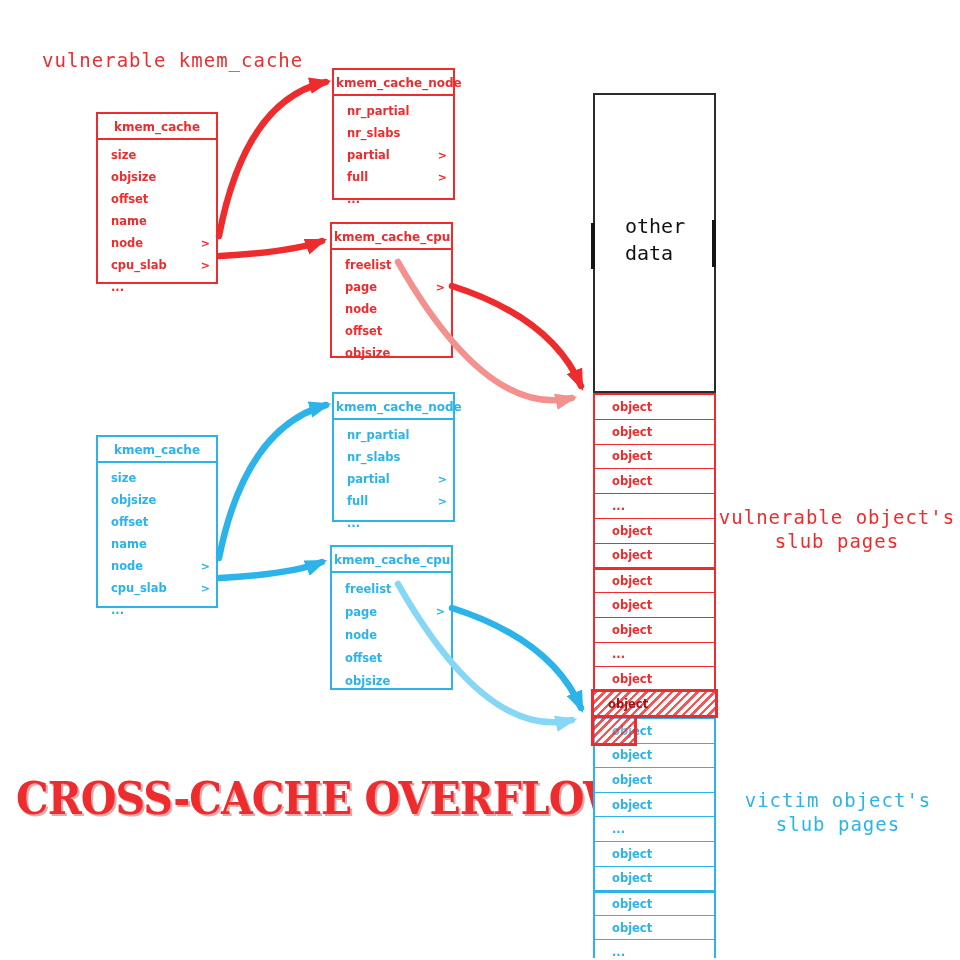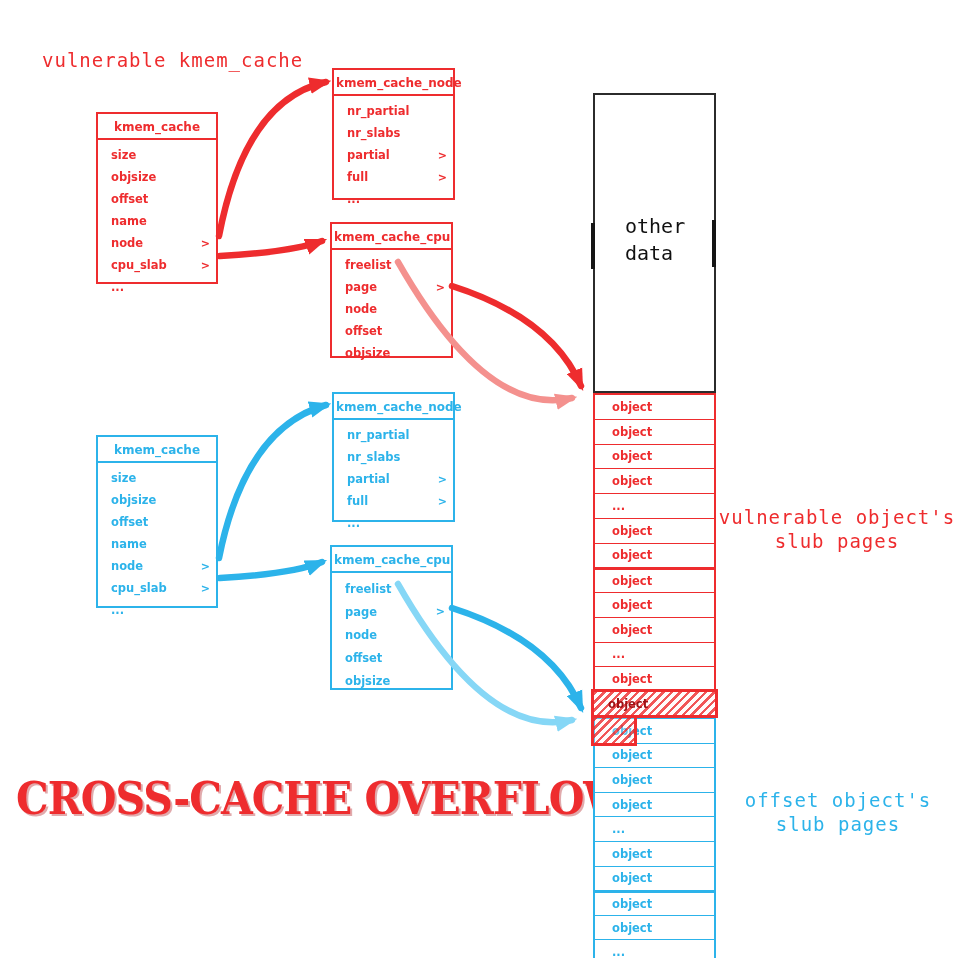--- a/index.html
+++ b/index.html
@@ -273,21 +273,21 @@
   <div class="overflow-row hatch">
     <span style="position:relative;z-index:1;">object</span>
   </div>
   <div class="overlap-box hatch"></div>
 
   <div class="mono-label lbl-red two-line" style="left:716px;top:505px;width:242px;">
     <div>vulnerable object's</div>
     <div>slub pages</div>
   </div>
   <div class="mono-label lbl-blue two-line" style="left:718px;top:788px;width:240px;">
-    <div>offset object's</div>
+    <div>victim object's</div>
     <div>slub pages</div>
   </div>
 
   <div class="big-title">CROSS-CACHE OVERFLOW</div>
 
   <svg id="arrows" width="960" height="960" viewBox="0 0 960 960">
     <defs>
       <marker id="ar" viewBox="0 0 8 6" markerWidth="3.4" markerHeight="2.7" refX="6" refY="3" orient="auto" markerUnits="strokeWidth">
           <path d="M0,0 L8,3 L0,6 Z" fill="#ee2c2e"></path>
         </marker>

